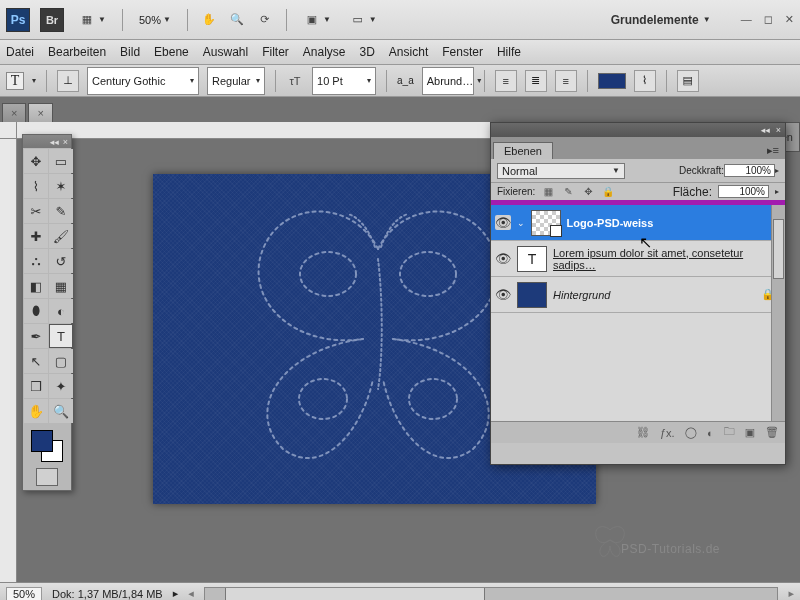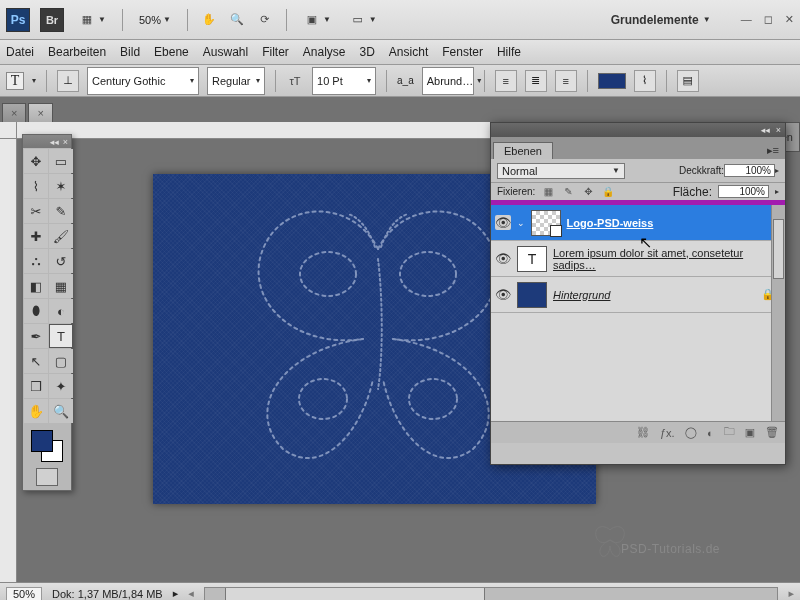--- a/index.html
+++ b/index.html
@@ -66,21 +66,21 @@
 .lock-ico { width: 14px; height: 14px; display: flex; align-items: center; justify-content: center; color: #555; }
 .layers-list { background: #d8d8d8; height: 216px; overflow: hidden; position: relative; }
 .layer-row { display: flex; align-items: center; height: 36px; border-bottom: 1px solid #aaa; padding: 0 4px; gap: 6px; }
 .layer-row.sel { background: #2b7de0; color: #fff; }
 .eye { width: 16px; text-align: center; font-size: 13px; color: #333; }
 .layer-row.sel .eye { color: #333; background: #d0d0d0; border-radius: 2px; }
 .thumb { width: 30px; height: 26px; background: #fff; border: 1px solid #555; display: flex; align-items: center; justify-content: center; font-size: 14px; }
 .thumb.bg { background: #1d3a7a; }
 .thumb.chk { background: repeating-conic-gradient(#ccc 0% 25%, #fff 0% 50%) 0 0/8px 8px; position: relative; }
 .thumb.chk::after { content:""; position:absolute; right:-2px; bottom:-2px; width:10px; height:10px; background:#fff; border:1px solid #333; }
-.layer-name { font-size: 11px; flex: 1; text-decoration: underline; }
+.layer-name { font-size: 11px; flex: 1; }
 .layer-row.sel .layer-name { font-weight: bold; }
 .lname-u { text-decoration: underline; }
 .lname-i { font-style: italic; }
 .lock-r { font-size: 11px; color: #555; margin-right: 6px; }
 .cursor { position: absolute; left: 148px; top: 28px; font-size: 16px; color: #000; pointer-events: none; }
 .layers-foot { height: 22px; background: #bcbcbc; border-top: 1px solid #888; display: flex; align-items: center; justify-content: flex-end; padding: 0 6px; gap: 10px; color: #555; font-size: 11px; }
 .scroll-v { position: absolute; right: 0; top: 0; width: 14px; height: 100%; background: #b0b0b0; border-left: 1px solid #888; }
 .scroll-v .th { position: absolute; top: 14px; left: 1px; right: 1px; height: 60px; background: #d4d4d4; border: 1px solid #777; }
 
 

